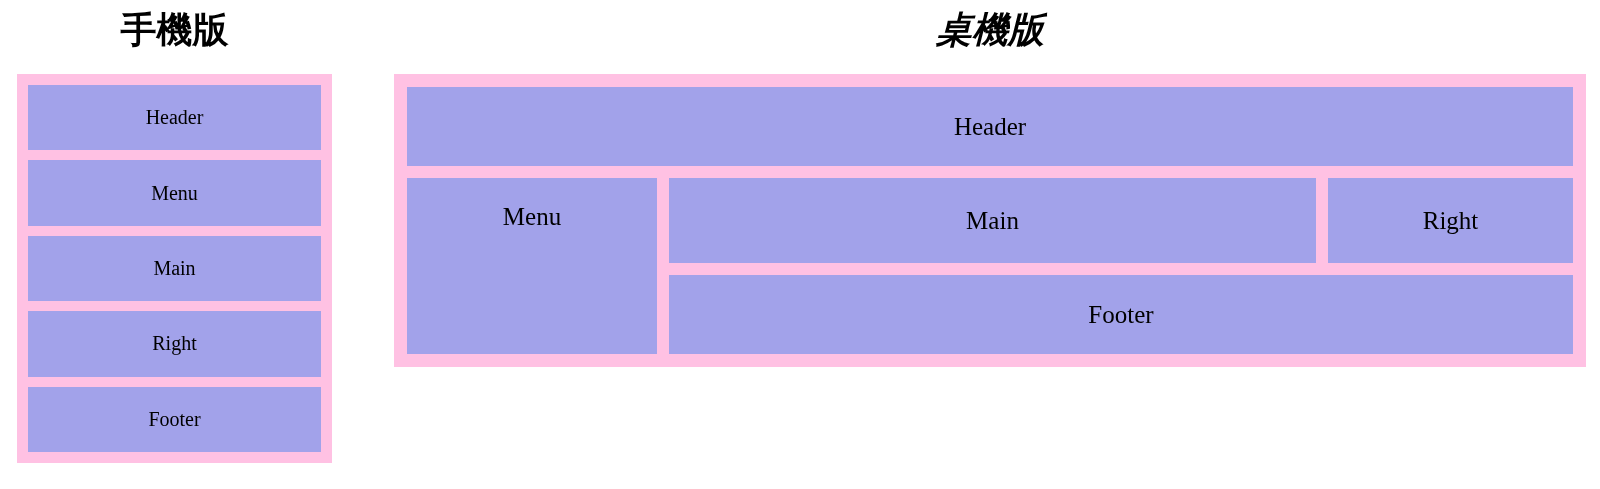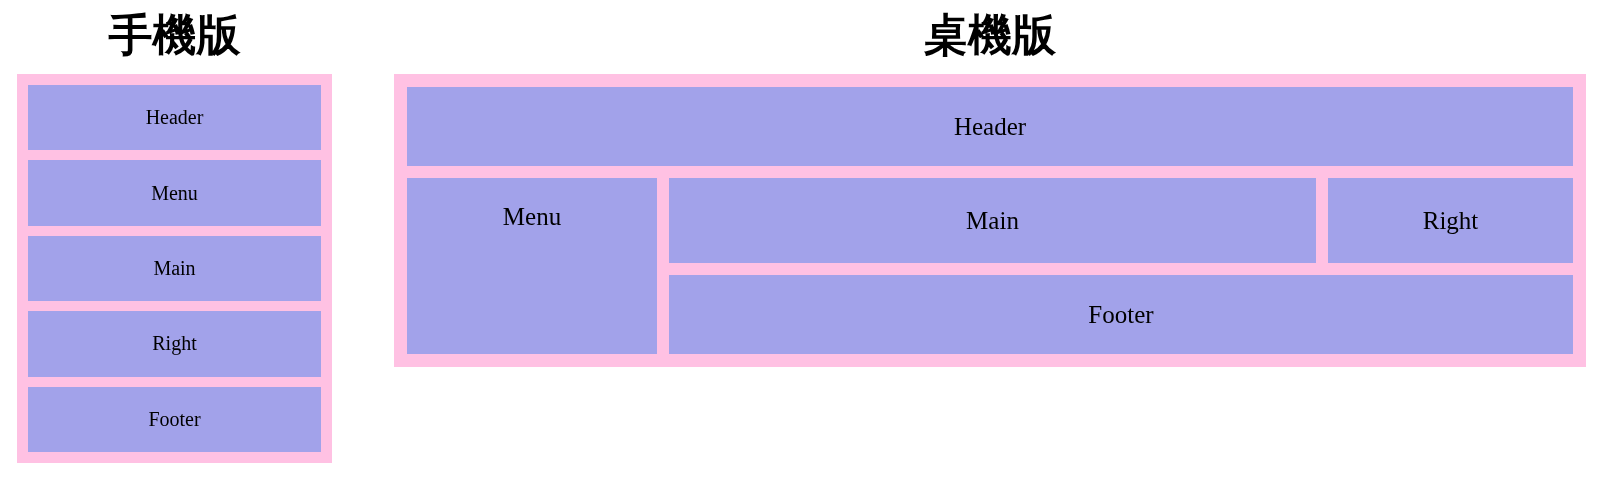--- a/index.html
+++ b/index.html
@@ -13,27 +13,27 @@
     width: 1600px; height: 489px;
     background: var(--bg);
     font-family: "Liberation Sans", sans-serif;
     overflow: hidden;
     position: relative;
   }
   .panel-title {
     position: absolute;
     top: 6px;
     text-align: center;
-    font-size: 44px;
+    font-size: 36px;
     font-weight: bold;
     color: var(--txt);
     font-family: "Liberation Sans", "DejaVu Sans", sans-serif;
   }
   #mobile-title { left: 17px; width: 315px; }
-  #desktop-title { left: 394px; width: 1192px; }
+  #desktop-title { left: 394px; width: 1192px; font-style: italic; }
 
   
   .m-frame {
     position: absolute;
     left: 17px; top: 74px;
     width: 315px; height: 389px;
     background: var(--frame);
     padding: 11px;
     display: flex;
     flex-direction: column;

